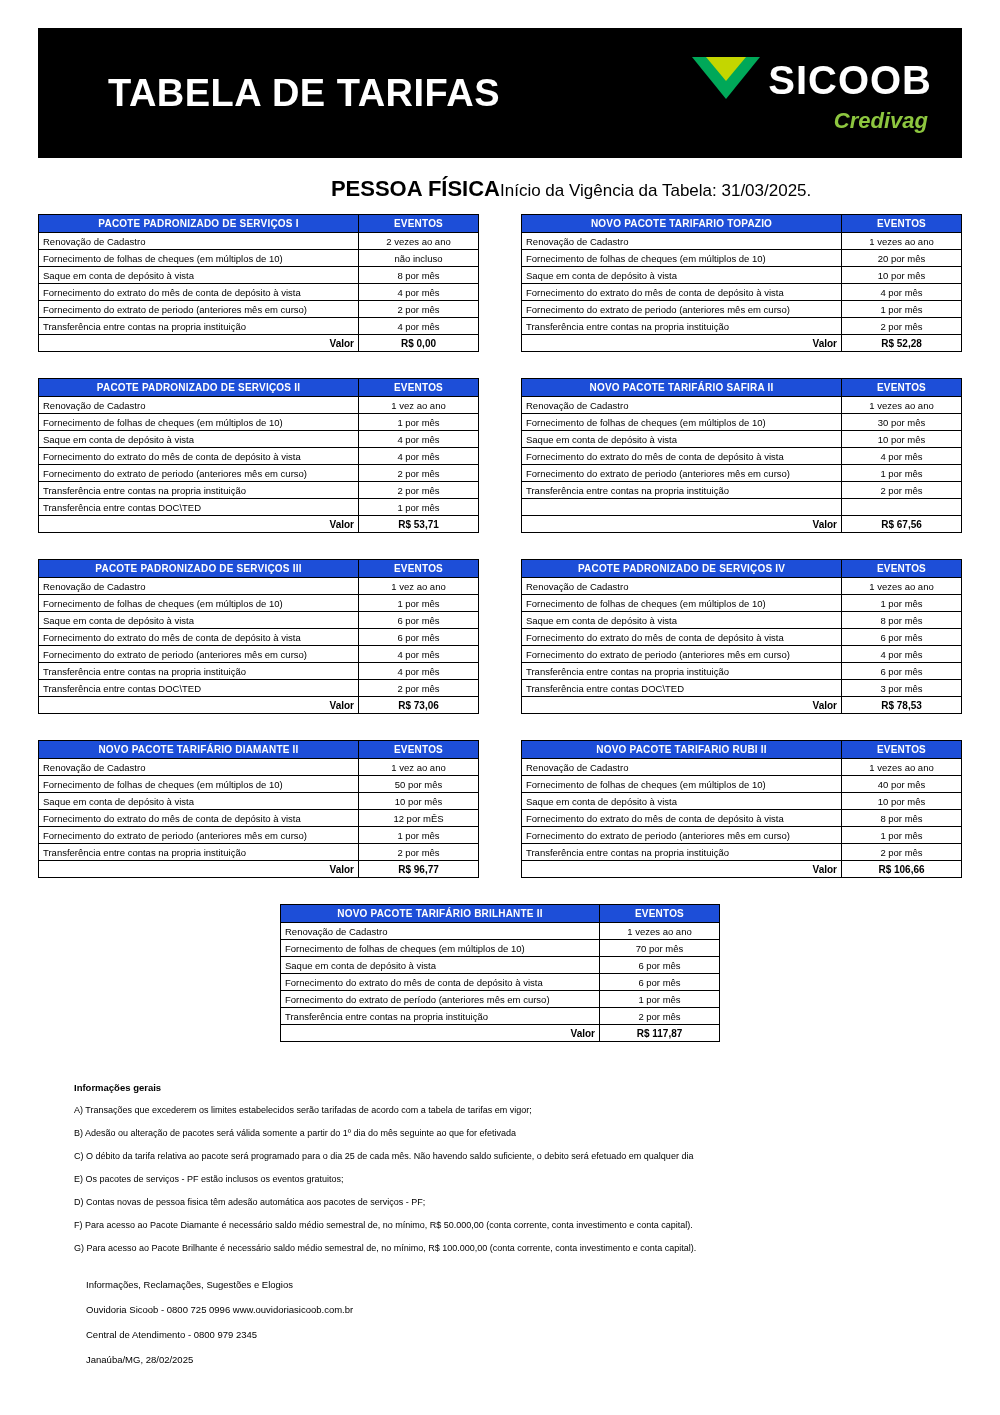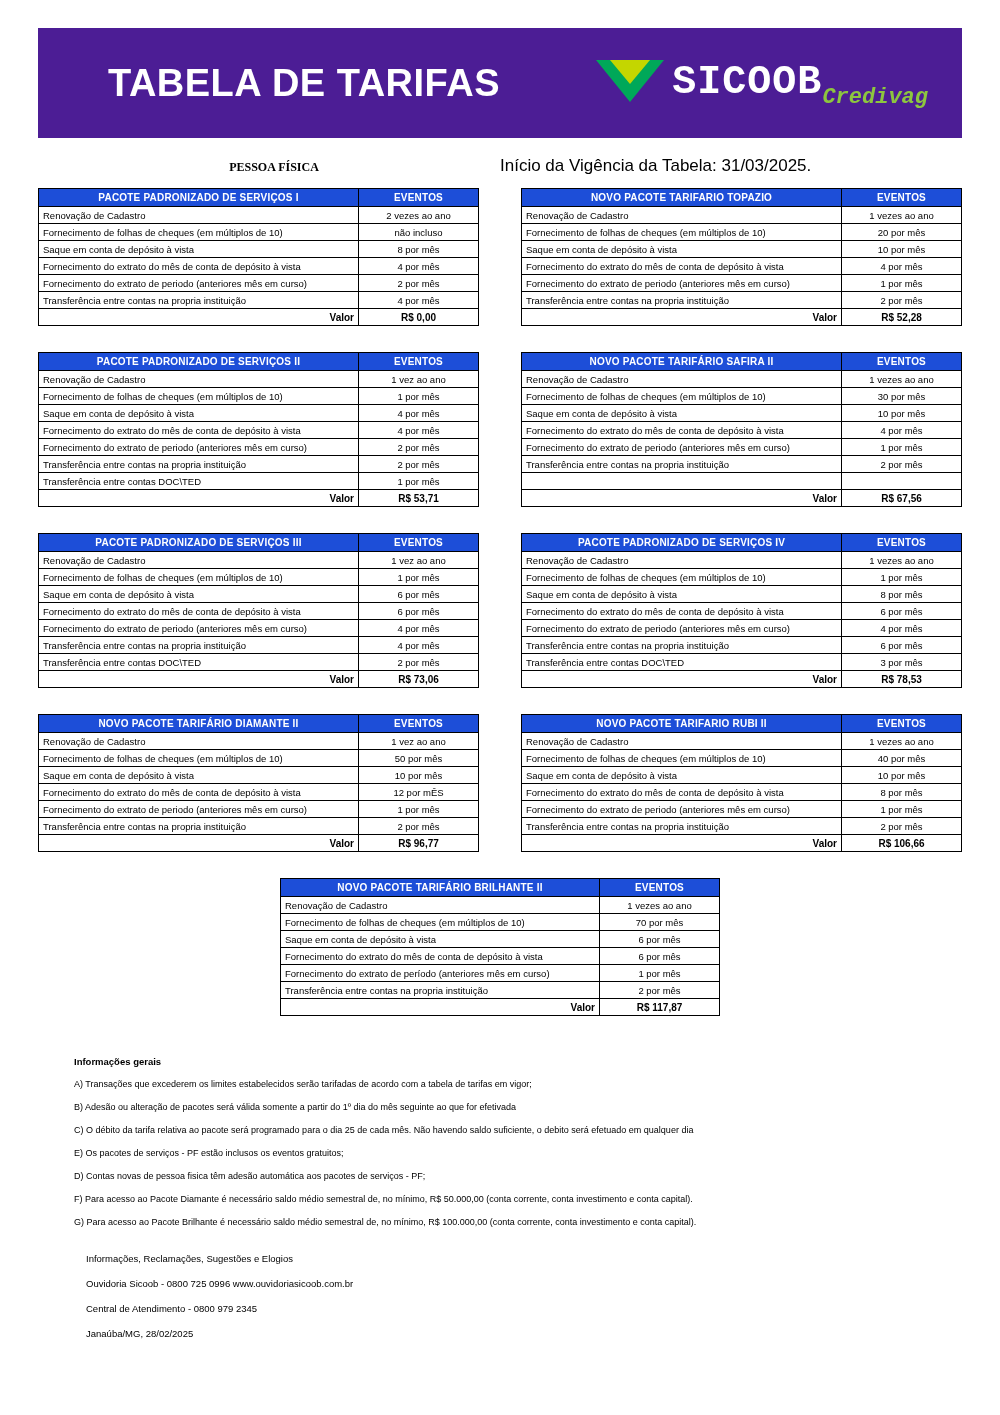--- a/index.html
+++ b/index.html
@@ -11,35 +11,35 @@
     color:#000;
     position:relative;
   }
   .page {
     position:relative;
     width:1000px; height:1415px;
     padding:28px 38px;
   }
   
   .header-bar {
-    background:#4c1d95;
-    height:110px;
+    background:#000000;
+    height:130px;
     display:flex;
     align-items:center;
     justify-content:space-between;
     padding:0 30px 0 70px;
     margin-bottom:18px;
   }
   .header-title {
     color:#ffffff;
     font-size:38px;
     font-weight:bold;
     letter-spacing:0.5px;
   }
-  .logo-wrap { display:flex; flex-direction:row; align-items:flex-end;font-family:Liberation Mono, monospace; }
+  .logo-wrap { display:flex; flex-direction:column; align-items:flex-end; }
   .logo-row { display:flex; align-items:center; gap:6px; }
   .logo-mark { display:block; }
   .logo-text {
     color:#ffffff;
     font-size:40px;
     font-weight:bold;
     letter-spacing:1px;
     line-height:1;
   }
   .logo-sub {
@@ -53,24 +53,23 @@
   }
   
   .subheader {
     display:flex;
     align-items:baseline;
     margin-bottom:12px;
     padding:0 10px;
   }
   .subheader-left {
     width:50%;
-    text-align:center;
-    font-size:12px;
-    font-weight:bold;
-    font-family:Liberation Serif, serif;
+    text-align:right;
+    font-size:22px;
+    font-weight:bold;
   }
   .subheader-right {
     width:50%;
     text-align:left;
     font-size:17px;
     padding-right:10px;
   }
   
   .grid {
     display:flex;

